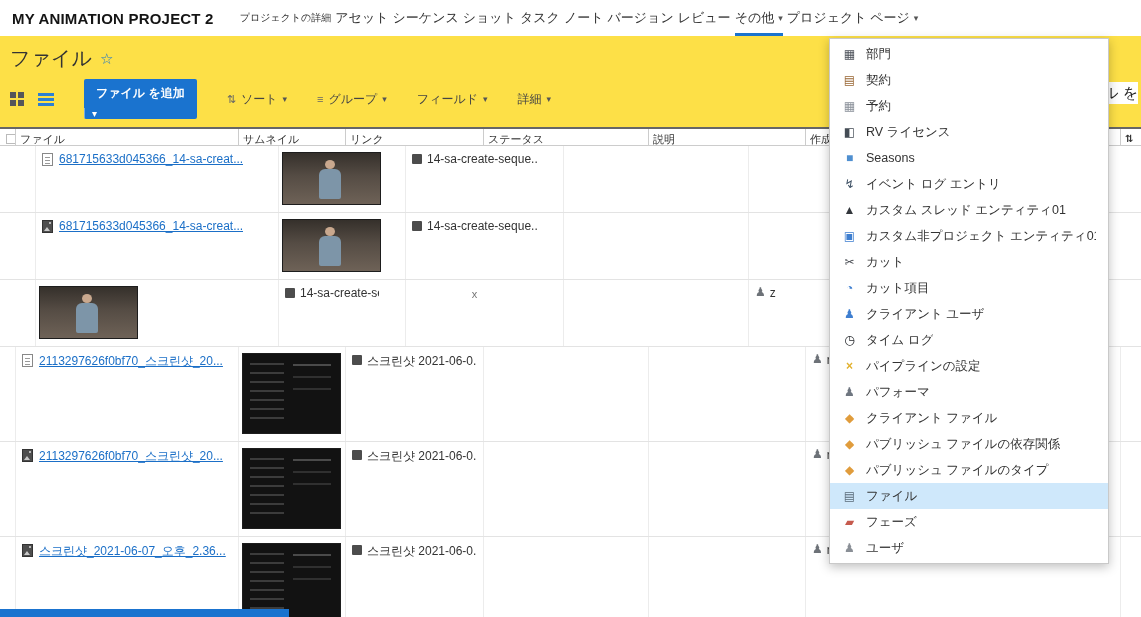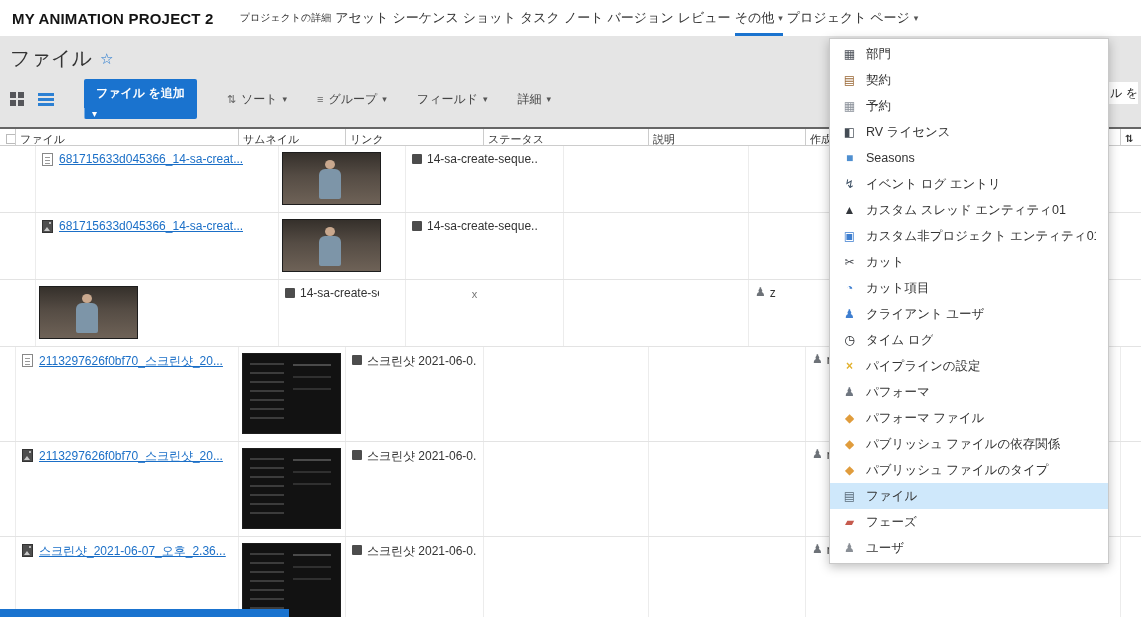--- a/index.html
+++ b/index.html
@@ -1,16 +1,16 @@
 <!DOCTYPE html>
 <html style="--accent: #1a73cf; --link: #1b6fc7; --menu-sel: #cfe8fb;"><head>
 <meta charset="utf-8">
 <style>
   html,body{margin:0;padding:0;background:#fff;}
-  .app{position:relative;width:1141px;height:617px;overflow:hidden;background:#e5e5e5;
+  .app{position:relative;width:1141px;height:617px;overflow:hidden;background:#fde047;
        font-family:"Liberation Sans","DejaVu Sans",sans-serif;color:#333;}
 
   
   .topnav{display:flex;align-items:center;gap:22px;height:36px;padding:0 12px;background:#fff;white-space:nowrap;}
   .project-title{font-size:15px;font-weight:700;color:#141414;letter-spacing:.2px;margin-right:4px;}
   .nav-items{display:flex;align-items:center;gap:4px;height:36px;}
   .nav-item{position:relative;display:flex;align-items:center;height:36px;font-size:13px;color:#333;cursor:pointer;}
   .nav-item.small{font-size:10px;}
   .nav-item .caret{font-size:9px;color:#555;margin-left:4px;}
   .nav-item.active::after{content:"";position:absolute;left:0;right:0;bottom:0;height:3px;background:var(--accent);}
@@ -32,21 +32,21 @@
   .add-btn{display:flex;align-items:stretch;background:var(--accent);color:#fff;border-radius:2px;overflow:hidden;
     font-size:12px;font-weight:700;cursor:pointer;flex-direction:column;}
   .add-main{padding:6px 12px;}
   .add-caret{display:flex;align-items:center;padding:0 7px;border-left:1px solid rgba(255,255,255,.4);font-size:10px;}
   .tbtn{display:flex;align-items:center;gap:5px;font-size:12px;color:#444;cursor:pointer;}
   .tico{color:#666;font-size:11px;}
   .tbtn .caret{font-size:9px;color:#555;}
 
   
   .filter-fragment{position:absolute;top:82px;right:3px;width:56px;height:22px;display:flex;align-items:center;
-    justify-content:flex-end;font-size:12px;color:#222;background:#fff;z-index:5;white-space:nowrap;overflow:hidden;}
+    justify-content:flex-end;font-size:15px;color:#222;background:#fff;z-index:5;white-space:nowrap;overflow:hidden;}
 
   
   .grid-row{display:grid;grid-template-columns:15px 223px 107px 138px 165px 157px 315px 1fr;width:1141px;box-sizing:border-box;}
   .thead{border-top:2px solid #666;border-bottom:1px solid #ccc;height:19px;font-size:11px;color:#333;background:#fff;}
   .th{border-left:1px solid #ccc;padding:3px 4px 0;white-space:nowrap;overflow:hidden;box-sizing:border-box;cursor:pointer;}
   .th:first-child{border-left:none;cursor:default;}
   .chkbox{display:inline-block;width:8px;height:8px;border:1px solid #bbb;background:#fff;margin:2px 0 0 2px;}
   .th-far span{font-size:10px;color:#333;font-weight:700;}
 
   .tr{border-bottom:1px solid #e3e3e3;background:#fff;}
@@ -363,21 +363,21 @@
       <div class="menu-item">
         <span class="mi-icon" style="color: rgb(226, 177, 46); font-weight: 700;">×</span>
         <span class="mi-label">パイプラインの設定</span>
       </div>
       <div class="menu-item">
         <span class="mi-icon" style="color: rgb(111, 118, 128);">♟</span>
         <span class="mi-label">パフォーマ</span>
       </div>
       <div class="menu-item">
         <span class="mi-icon" style="color: rgb(224, 156, 60);">◆</span>
-        <span class="mi-label">パフォーマ ファイル</span>
+        <span class="mi-label">クライアント ファイル</span>
       </div>
       <div class="menu-item">
         <span class="mi-icon" style="color: rgb(224, 156, 60);">◆</span>
         <span class="mi-label">パブリッシュ ファイルの依存関係</span>
       </div>
       <div class="menu-item">
         <span class="mi-icon" style="color: rgb(224, 156, 60);">◆</span>
         <span class="mi-label">パブリッシュ ファイルのタイプ</span>
       </div>
       <div class="menu-item selected">

